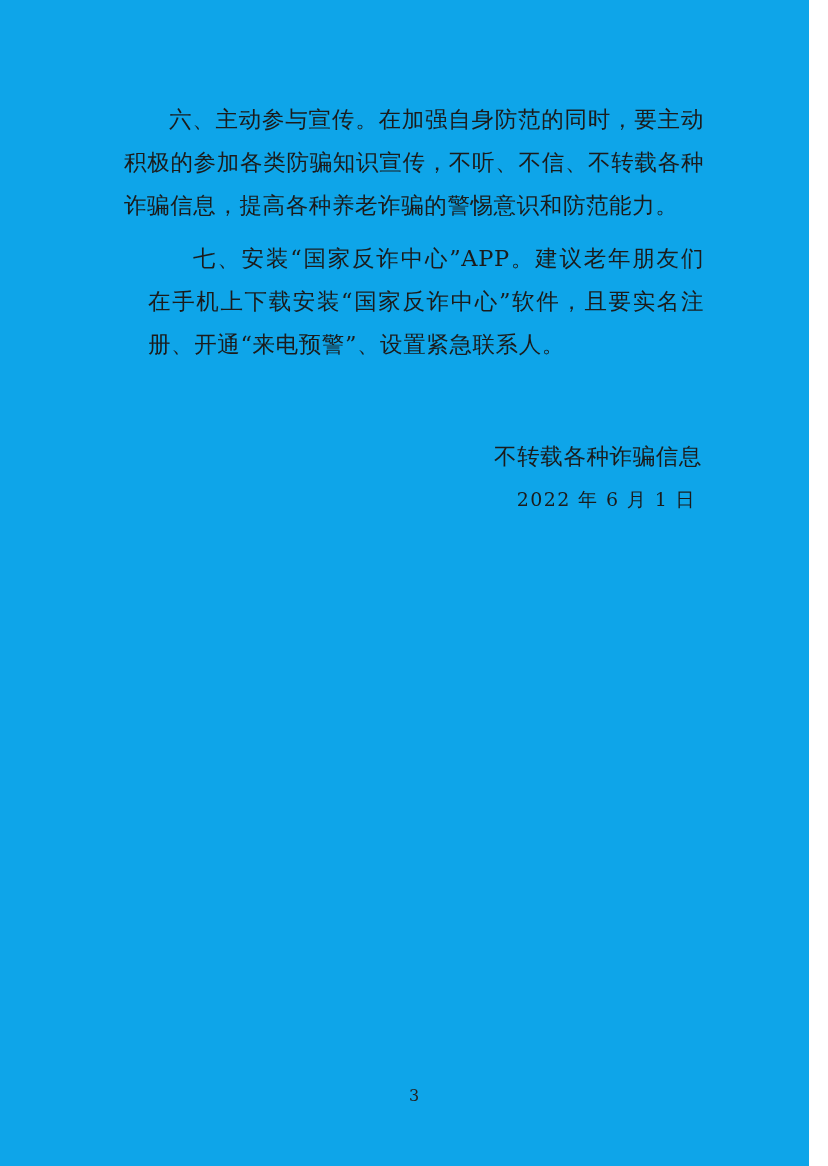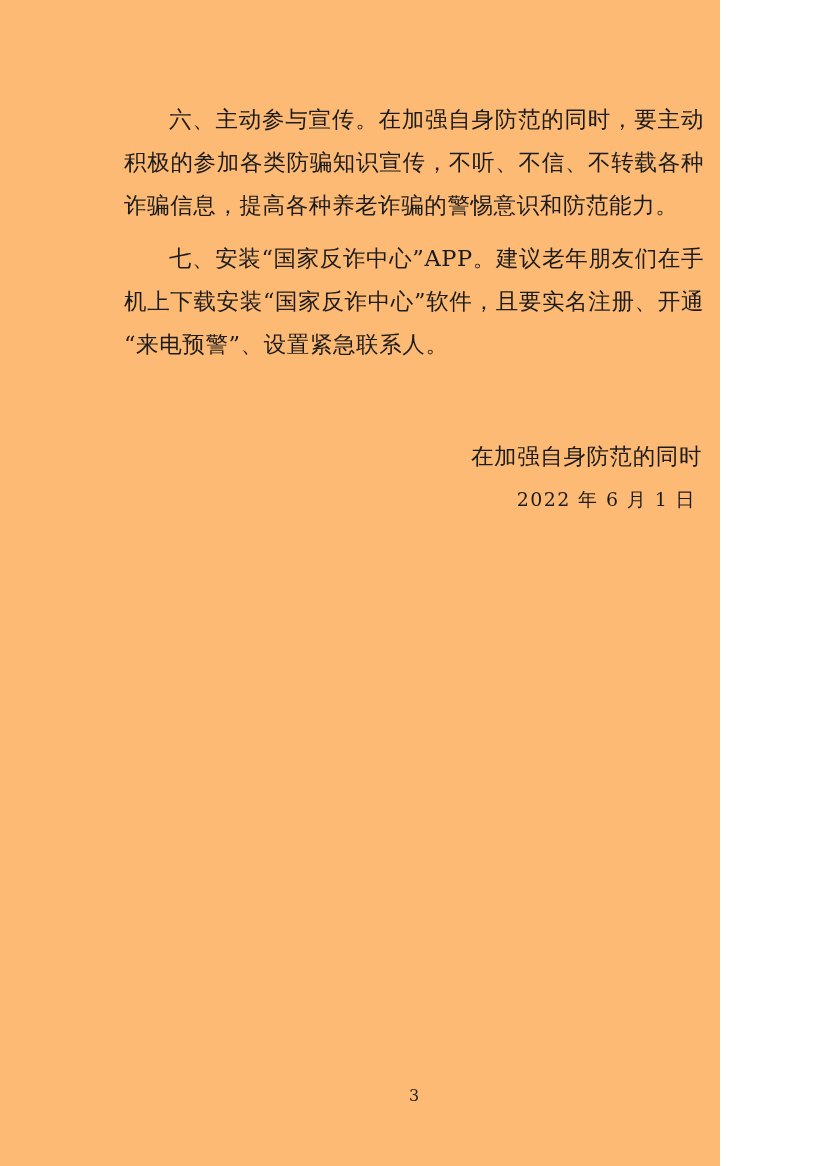--- a/index.html
+++ b/index.html
@@ -12,42 +12,43 @@
     height: 1166px;
     position: relative;
     font-family: "DejaVu Serif", "Liberation Serif", serif;
     color: #1a1a1a;
     overflow: hidden;
   }
   .page {
     position: absolute;
     left: 0;
     top: 0;
-    width: 720px;
+    width: 809px;
     height: 1166px;
-    background: #fdba74;
+    background: #0ea5e9;
   }
   .content {
     position: absolute;
     left: 124px;
     top: 98px;
     width: 580px;
   }
   .para {
     font-size: 22.5px;
     line-height: 43px;
     text-align: justify;
     text-align-last: left;
     letter-spacing: 0.6px;
     text-indent: 2em;
     margin: 0 0 2px 0;
     color: #1b1b1b;
   }
   .para.p2 {
     margin-top: 10px;
+    margin-left: 24px;
   }
   .signature-block {
     position: absolute;
     left: 124px;
     top: 435px;
     width: 580px;
     text-align: right;
   }
   .sig-line {
     font-size: 22.5px;
@@ -80,19 +81,19 @@
 <body>
 
 <div class="page">
 
   <div class="content">
     <p class="para p1">六、主动参与宣传。在加强自身防范的同时，要主动积极的参加各类防骗知识宣传，不听、不信、不转载各种诈骗信息，提高各种养老诈骗的警惕意识和防范能力。</p>
     <p class="para p2">七、安装“国家反诈中心”APP。建议老年朋友们在手机上下载安装“国家反诈中心”软件，且要实名注册、开通“来电预警”、设置紧急联系人。</p>
   </div>
 
   <div class="signature-block">
-    <span class="sig-line">在加强自身防范的同时</span>
+    <span class="sig-line">不转载各种诈骗信息</span>
     <span class="sig-date">2022 年 6 月 1 日</span>
   </div>
 
   <div class="page-number">3</div>
 
 </div>
 
 </body></html>

